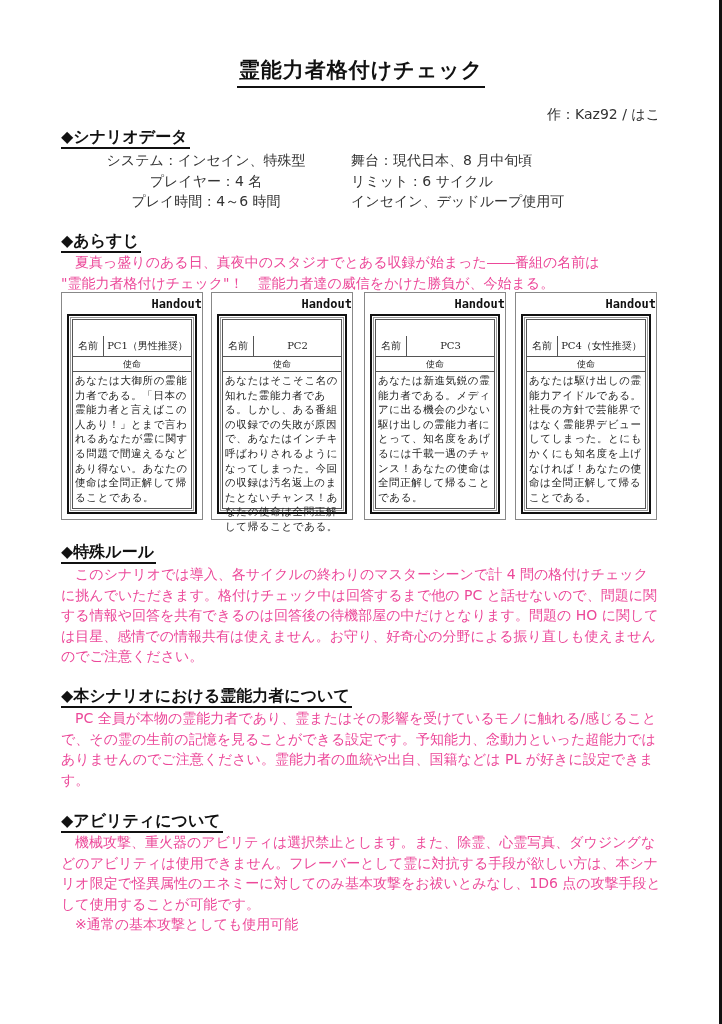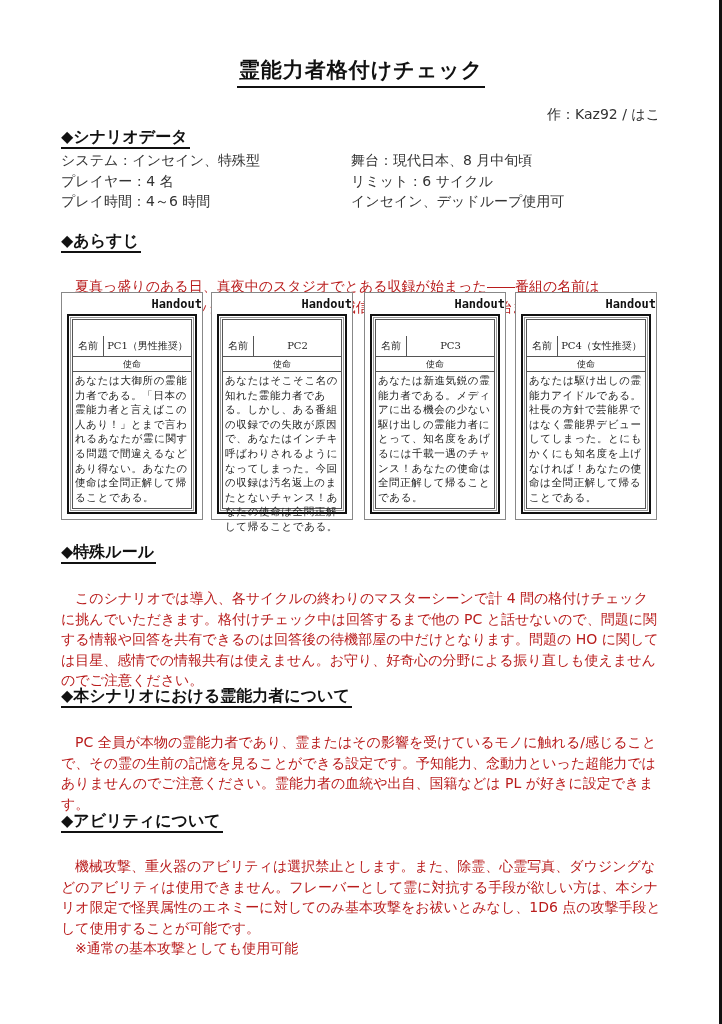--- a/index.html
+++ b/index.html
@@ -13,26 +13,26 @@
   }
   .title span {
     display: inline-block; font-size: 21px; font-weight: bold; color: #111;
     border-bottom: 2px solid #111; padding: 0 2px 2px; letter-spacing: 1px;
   }
   .author { position: absolute; top: 106px; right: 62px; font-size: 14px; color: #333; }
   .sec-head {
     position: absolute; left: 61px; font-size: 16px; font-weight: bold; color: #111;
     border-bottom: 2px solid #111; padding-right: 2px; line-height: 20px;
   }
-  .para { position: absolute; left: 61px; width: 600px; font-size: 14px; line-height: 20.5px; color: #b91c1c; margin-top: 24px; }
+  .para { position: absolute; left: 61px; width: 600px; font-size: 14px; line-height: 20.5px; color: #ec4899; }
   .para p { margin: 0; }
   .indent { text-indent: 1em; }
   .data-grid { position: absolute; top: 150px; left: 61px; width: 600px; font-size: 14px; line-height: 20.5px; color: #333; }
   .data-row { display: flex; }
-  .data-row .c1 { width: 290px; }
+  .data-row .c1 { width: 290px; text-align: center; }
   .data-row .c2 { flex: 1; }
 
   .cards { position: absolute; top: 292px; left: 61px; width: 600px; height: 230px; }
   .card {
     position: absolute; top: 0; width: 142px; height: 228px;
     border: 1px solid #888; background: #fff; box-sizing: border-box;
     font-family: "DejaVu Serif", "Liberation Serif", serif;
   }
   .card-title {
     text-align: right; font-family: "DejaVu Sans Mono", "Liberation Mono", monospace;

